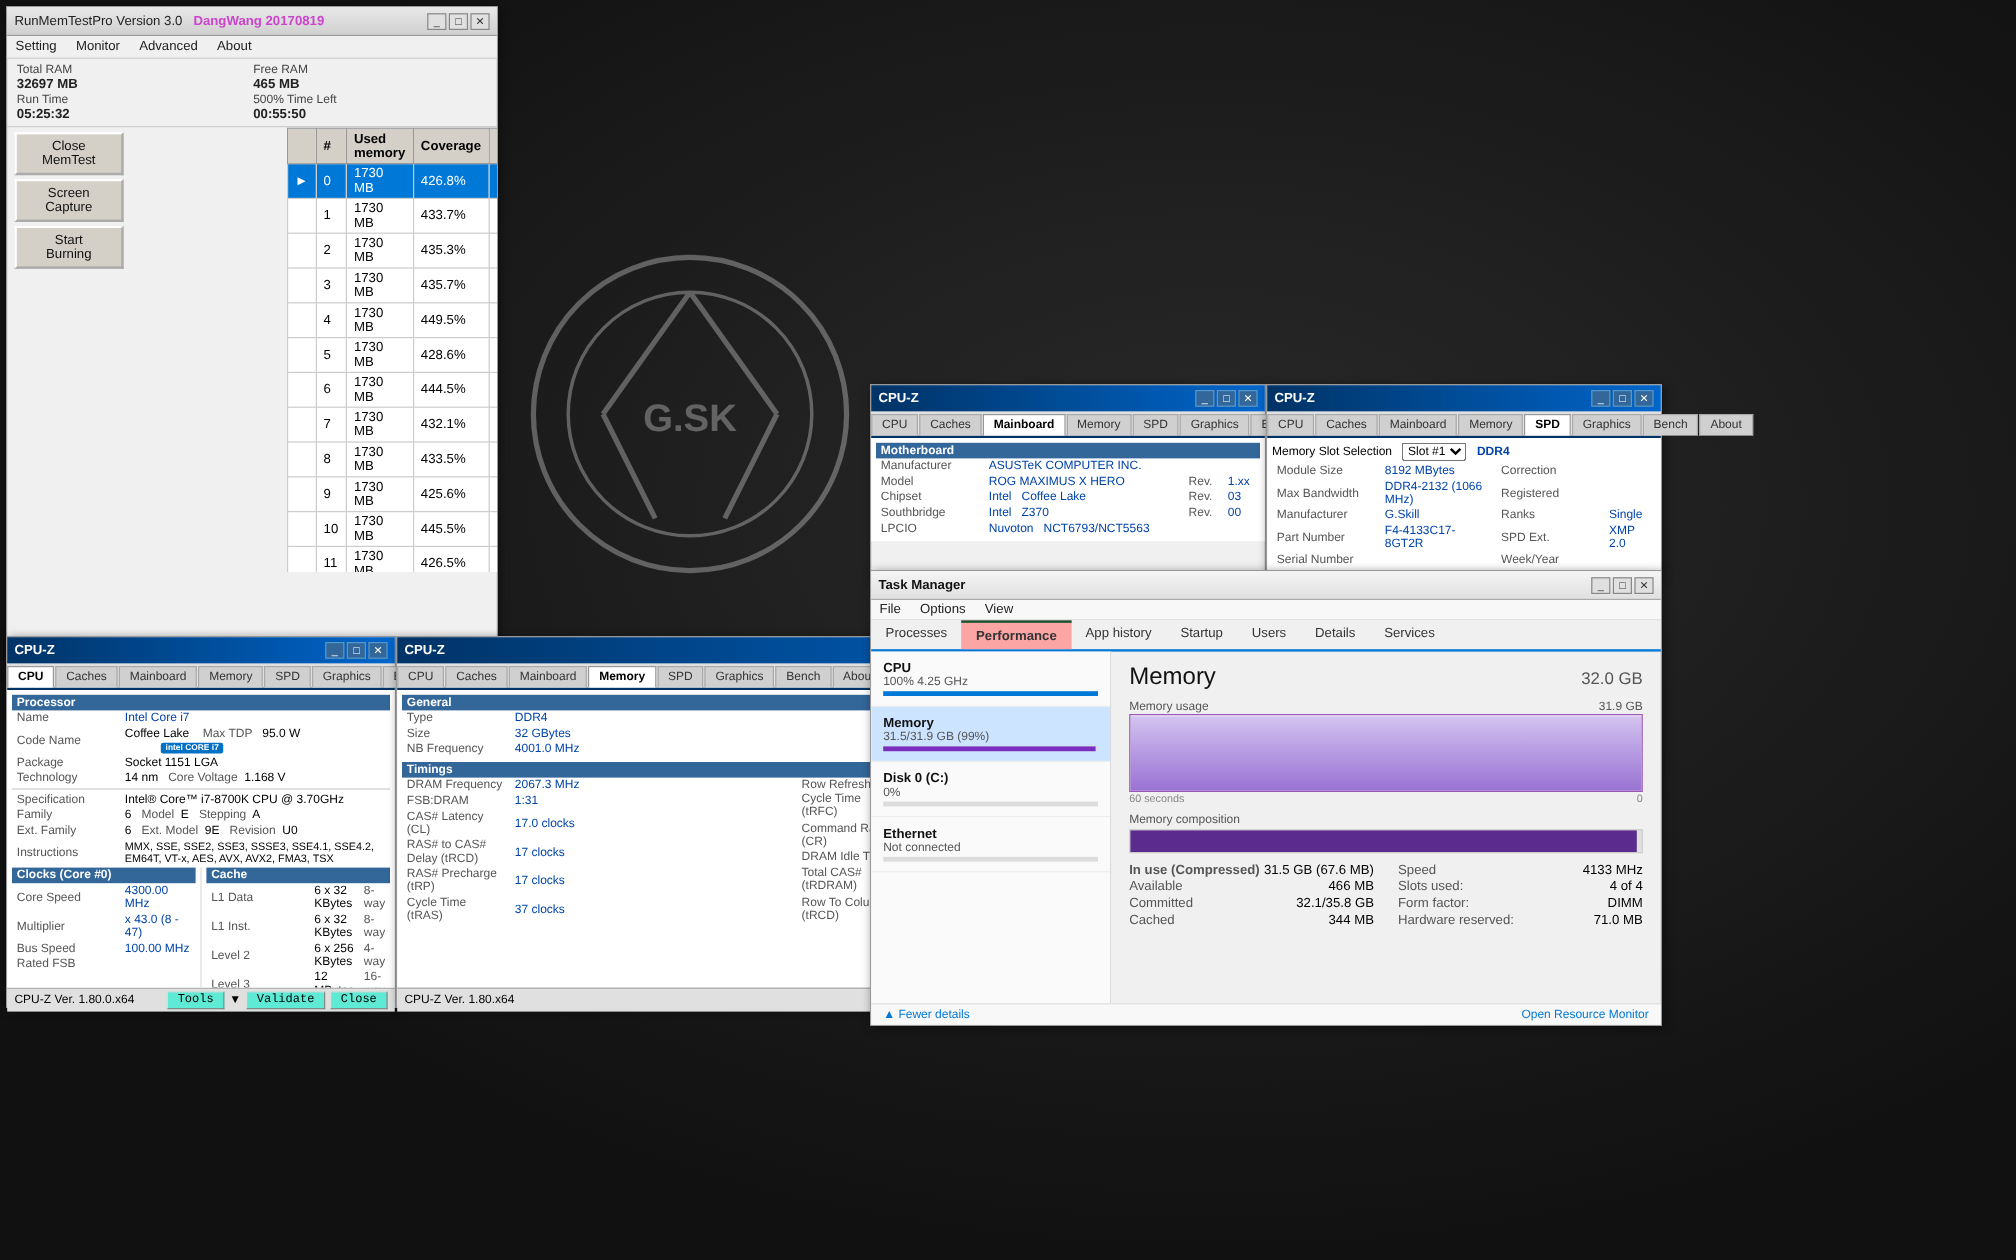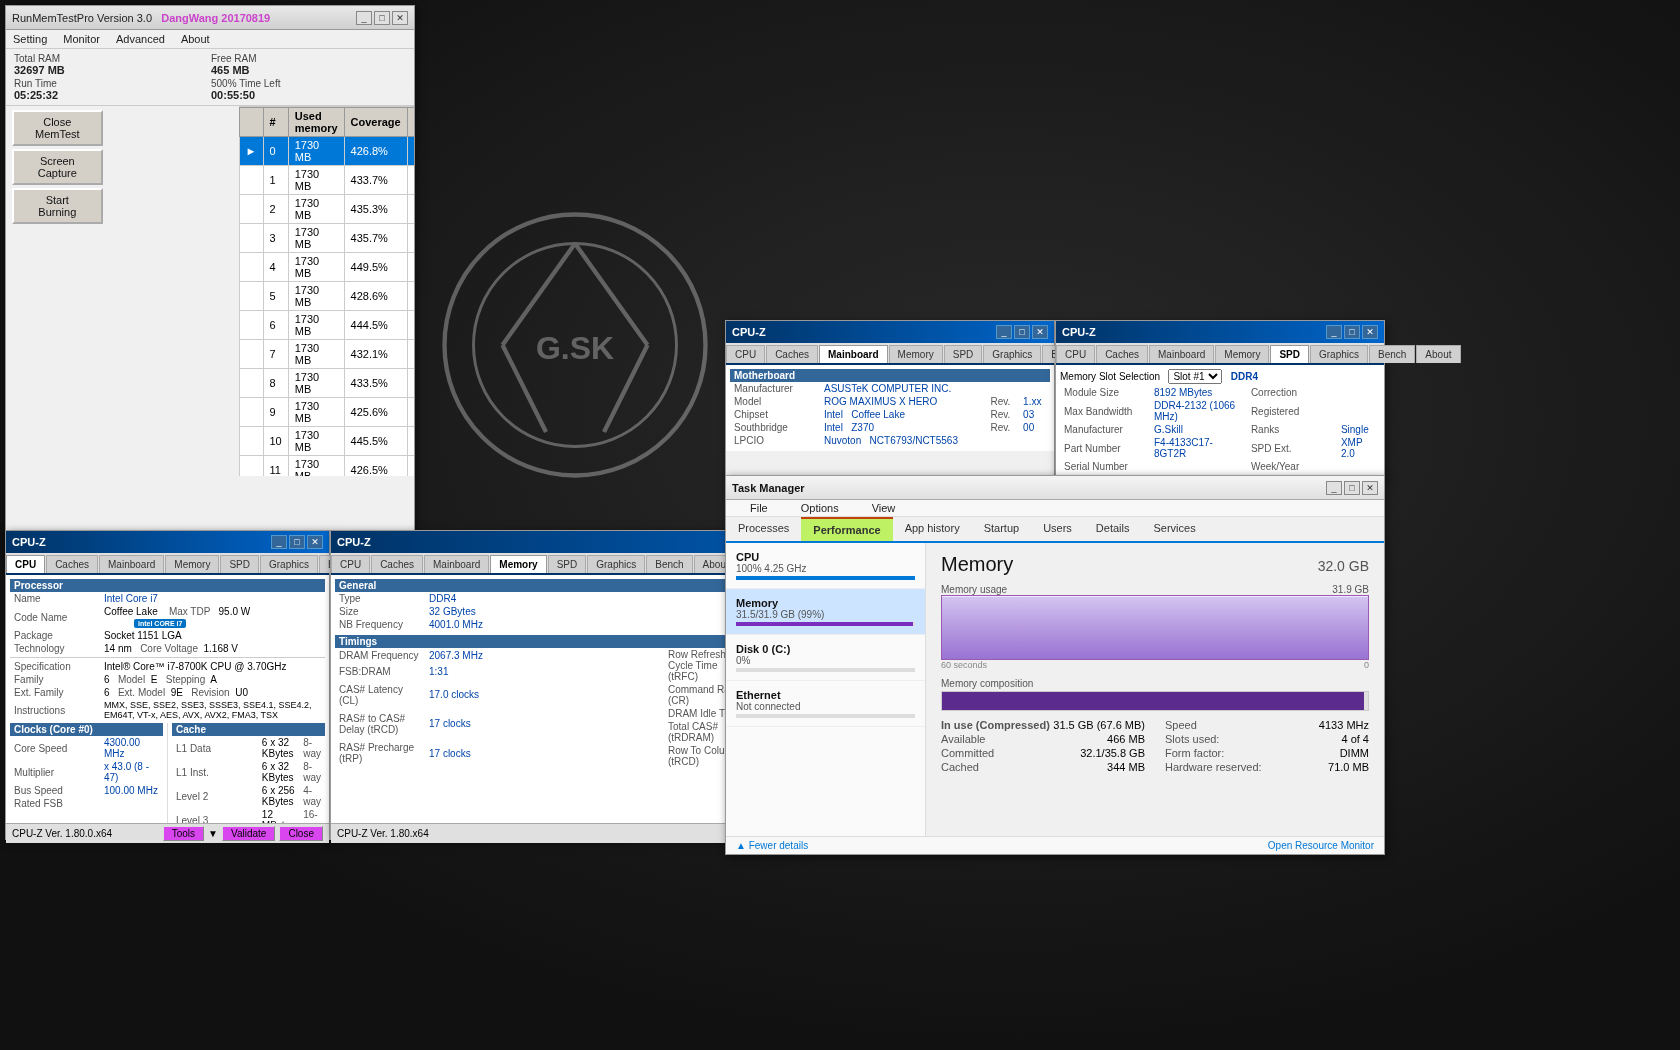--- a/index.html
+++ b/index.html
@@ -243,35 +243,35 @@
       height: 24px;
     }
     .taskman-title { font-size: 11px; font-weight: bold; color: #111; }
     .taskman-menu {
       background: #f8f8f8;
       border-bottom: 1px solid #ddd;
       padding: 1px 4px;
       display: flex;
       gap: 10px;
     }
-    .taskman-menu span { font-size: 11px; color: #222; cursor: pointer; padding: 1px 3px; margin-left: 17px; }
+    .taskman-menu span { font-size: 11px; color: #222; cursor: pointer; padding: 1px 3px; }
     .taskman-tabs {
       display: flex;
       background: #f0f0f0;
       border-bottom: 2px solid #0078d7;
     }
     .taskman-tab {
       padding: 5px 12px;
       font-size: 11px;
       cursor: pointer;
       color: #333;
     }
     .taskman-tab.active {
-      background: #bef264;
-      border-top: 2px solid #c2410c;
+      background: #fca5a5;
+      border-top: 2px solid #14532d;
       font-weight: bold;
     }
     .taskman-content {
       display: flex;
       height: calc(100% - 85px);
     }
     .taskman-sidebar {
       width: 200px;
       border-right: 1px solid #ddd;
       overflow-y: auto;
@@ -359,25 +359,26 @@
       justify-content: space-between;
       align-items: center;
       font-size: 10px;
     }
     .cpuz-bottom-tools {
       display: flex;
       gap: 4px;
       align-items: center;
     }
     .cpuz-bottom-btn {
-      background: #d946ef;
+      background: #5eead4;
       border: 1px outset #ddd;
       padding: 1px 8px;
       font-size: 10px;
       cursor: pointer;
+      font-family: Liberation Mono, monospace;
     }
 
     .section-header-blue {
       background: #336699;
       color: white;
       padding: 1px 4px;
       font-size: 10px;
       font-weight: bold;
     }
 
@@ -784,20 +785,24 @@
           <td class="label-col">CAS# Latency (CL)</td>
           <td class="value-col blue">17.0 clocks</td>
         </tr>
         <tr>
           <td class="label-col">RAS# to CAS# Delay (tRCD)</td>
           <td class="value-col blue">17 clocks</td>
         </tr>
         <tr>
           <td class="label-col">RAS# Precharge (tRP)</td>
           <td class="value-col blue">17 clocks</td>
+        </tr>
+        <tr>
+          <td class="label-col">Cycle Time (tRAS)</td>
+          <td class="value-col blue">37 clocks</td>
         </tr>
       </tbody>
         </table>
       <table class="info-table">
         <tbody>
             <tr>
           <td class="label-col">Row Refresh Cycle Time (tRFC)</td>
           <td class="value-col blue">724 clocks</td>
         </tr>
         <tr>

